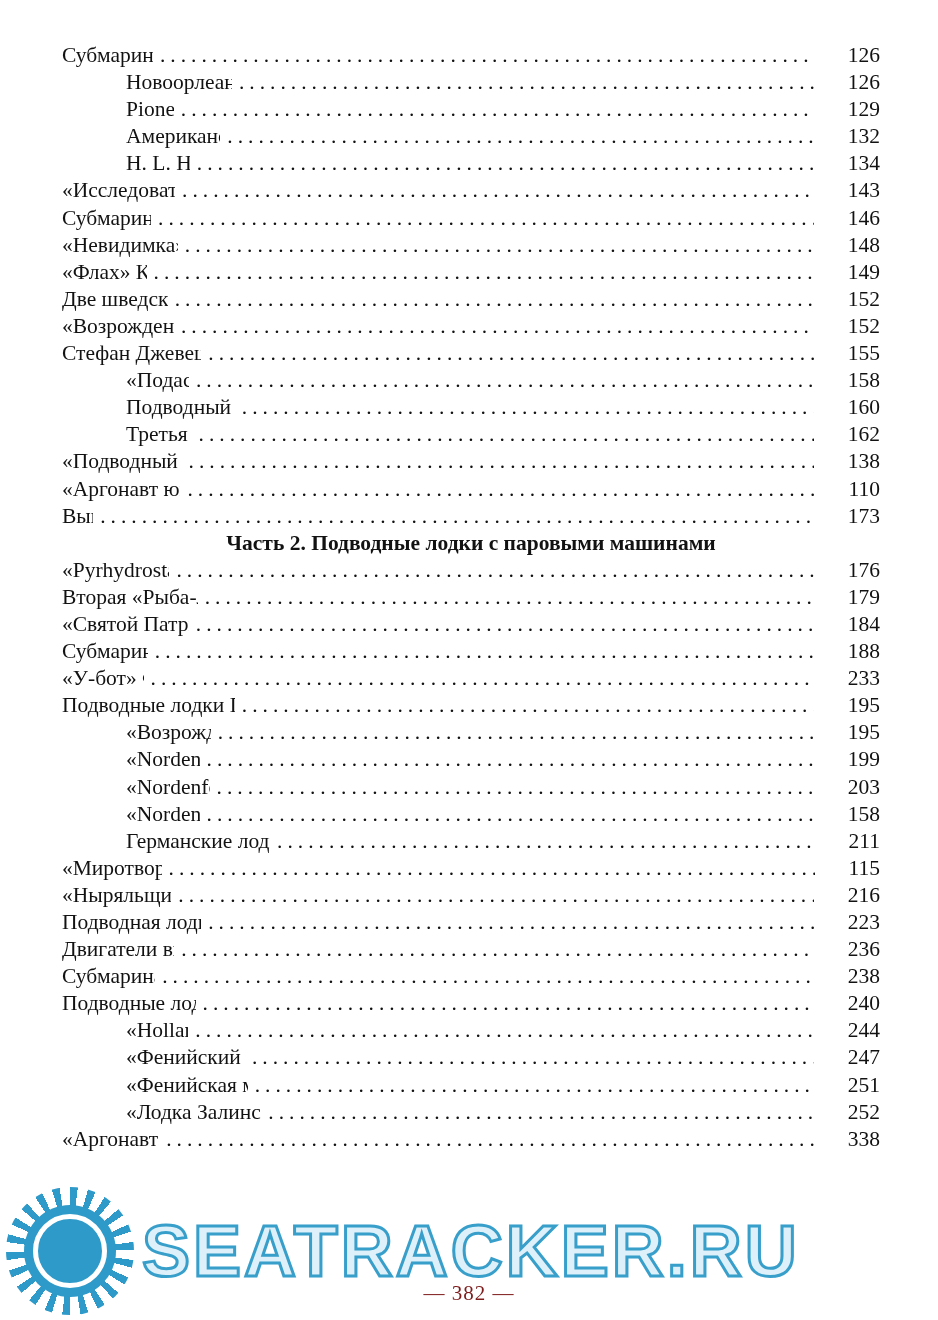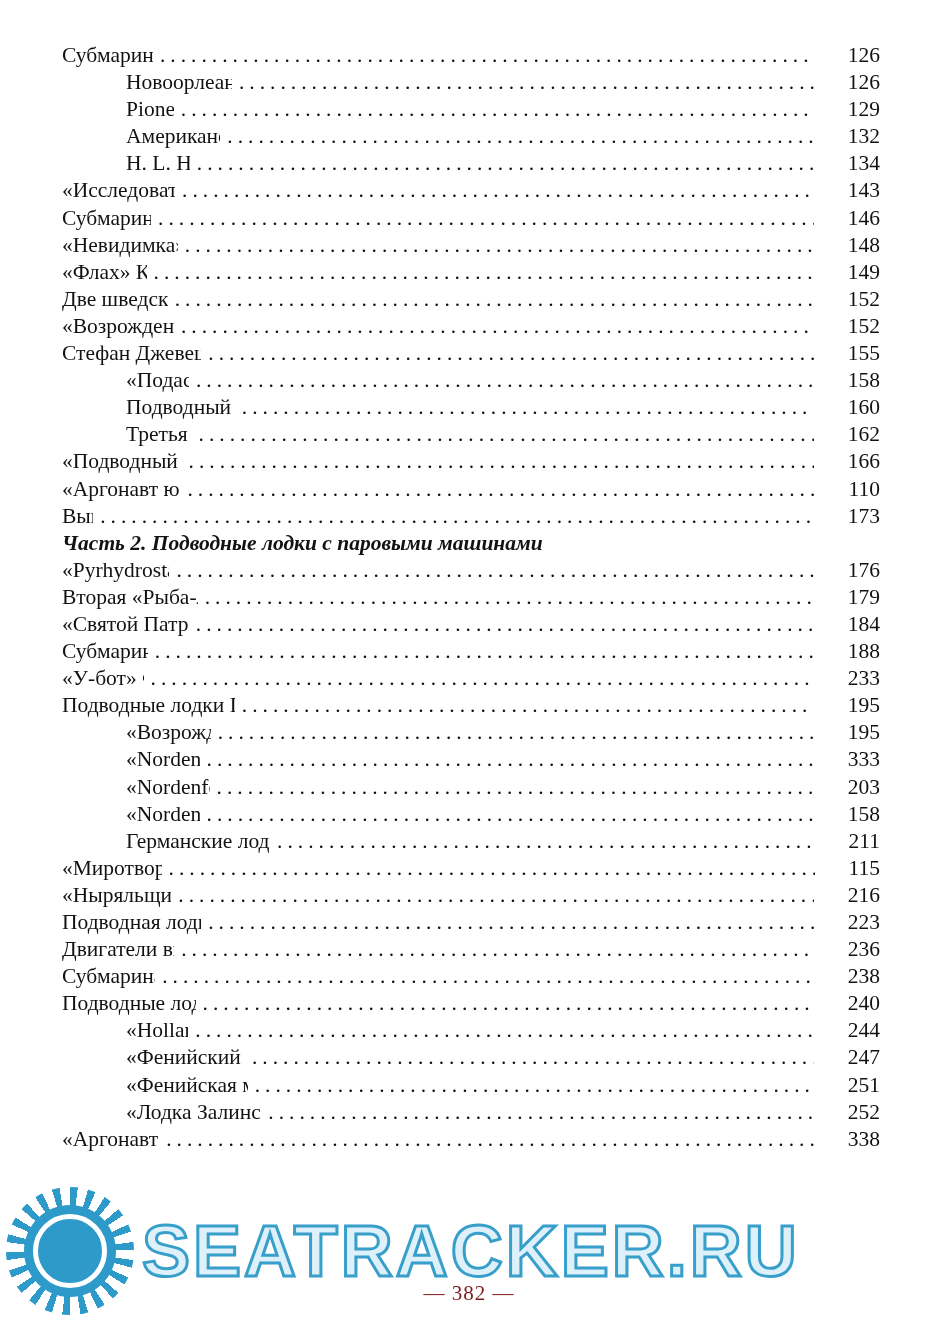--- a/index.html
+++ b/index.html
@@ -37,25 +37,24 @@
     margin-right: 2px;
   }
   .toc-leader::after {
     content: "....................................................................................................................................................................";
     letter-spacing: 5px;
     font-size: 21.5px;
     color: #121212;
   }
   .toc-page { white-space: nowrap; flex: 0 0 auto; margin-left: 32px; }
   .toc-heading {
-    text-align: left;
+    text-align: center;
     font-weight: 700;
     font-size: 21.5px;
     line-height: 27.1px;
-    font-style: italic;
   }
 
   
   .watermark {
     position: absolute;
     left: 6px;
     right: 0;
     bottom: 0;
     height: 138px;
     display: flex;
@@ -184,21 +183,21 @@
         <span class="toc-page">160</span>
       </div>
       <div class="toc-row indent-1">
         <span class="toc-label">Третья лодка (1880)</span>
         <span class="toc-leader"></span>
         <span class="toc-page">162</span>
       </div>
       <div class="toc-row">
         <span class="toc-label">«Подводный бык» Ф. Блюма (1879)</span>
         <span class="toc-leader"></span>
-        <span class="toc-page">166</span>
+        <span class="toc-page">138</span>
       </div>
       <div class="toc-row">
         <span class="toc-label">«Аргонавт юниор» С. Лейка (1894)</span>
         <span class="toc-leader"></span>
         <span class="toc-page">110</span>
       </div>
       <div class="toc-row">
         <span class="toc-label">Выводы</span>
         <span class="toc-leader"></span>
         <span class="toc-page">173</span>
@@ -235,21 +234,21 @@
         <span class="toc-page">195</span>
       </div>
       <div class="toc-row indent-1">
         <span class="toc-label">«Возрождение-2» (1879 г.)</span>
         <span class="toc-leader"></span>
         <span class="toc-page">195</span>
       </div>
       <div class="toc-row indent-1">
         <span class="toc-label">«Nordenfeldt-1» (1883)</span>
         <span class="toc-leader"></span>
-        <span class="toc-page">333</span>
+        <span class="toc-page">199</span>
       </div>
       <div class="toc-row indent-1">
         <span class="toc-label">«Nordenfeldt-2» (1886–87)</span>
         <span class="toc-leader"></span>
         <span class="toc-page">203</span>
       </div>
       <div class="toc-row indent-1">
         <span class="toc-label">«Nordenfeldt-3» (1887)</span>
         <span class="toc-leader"></span>
         <span class="toc-page">158</span>

